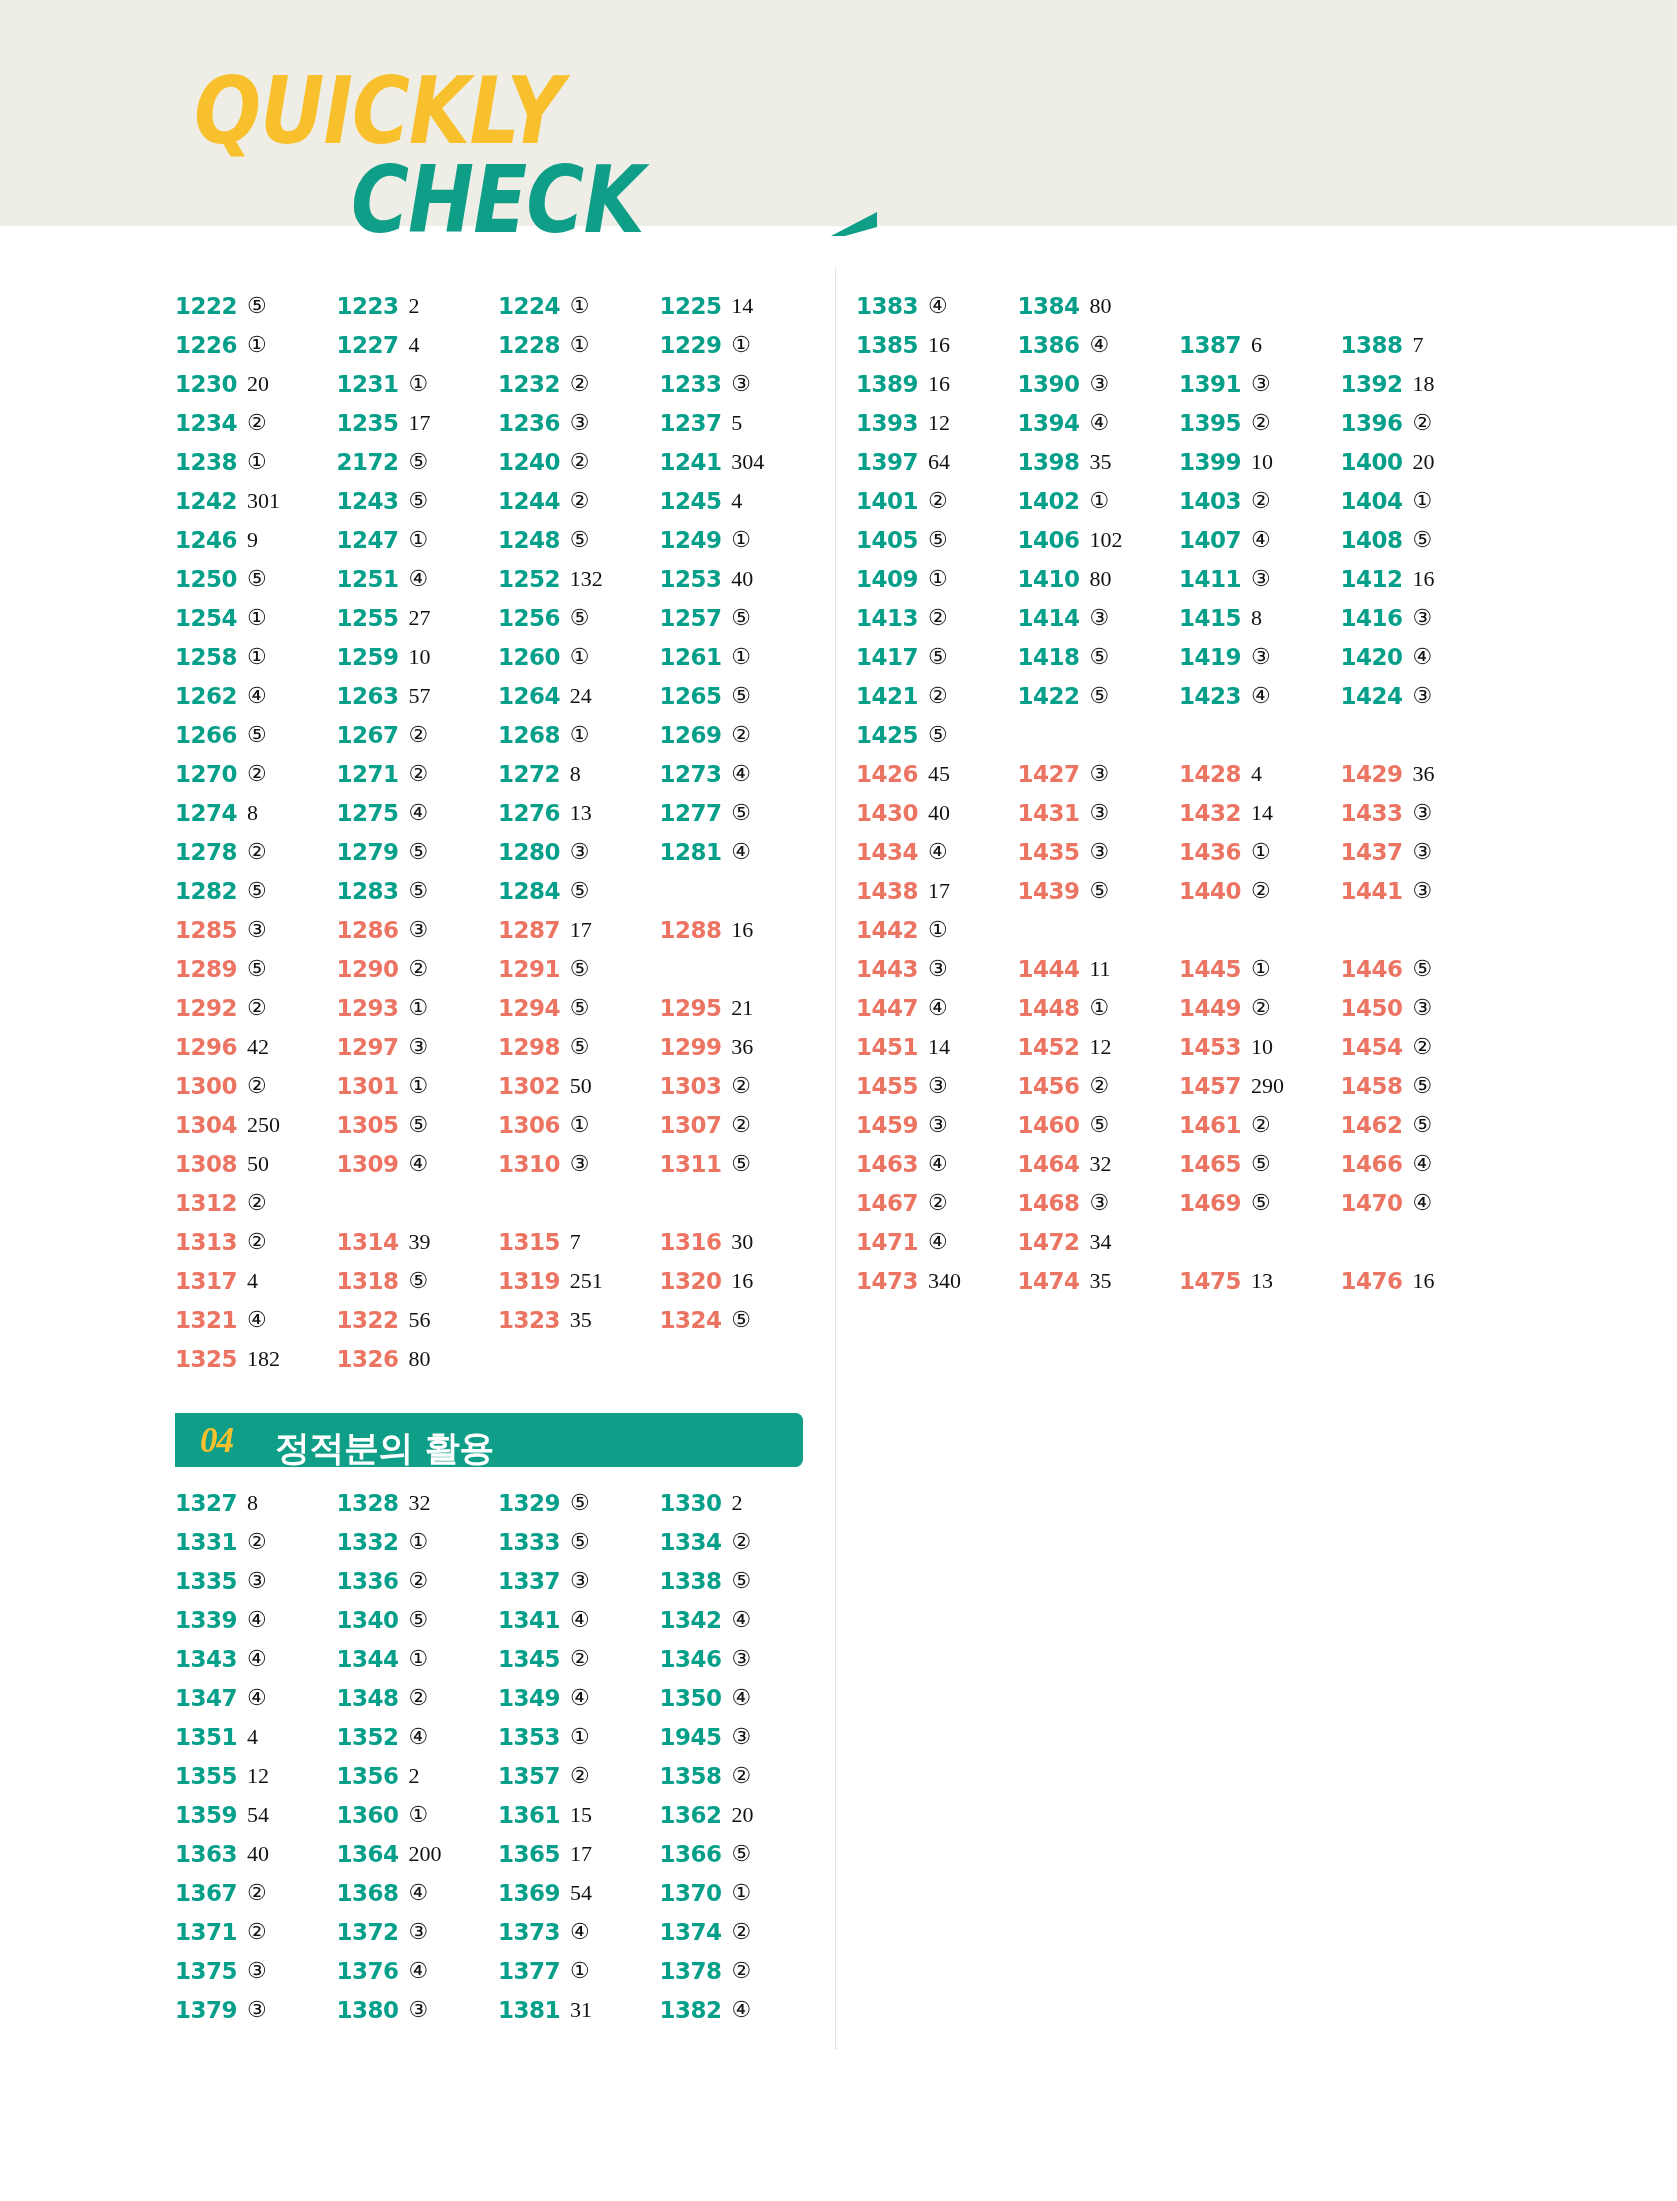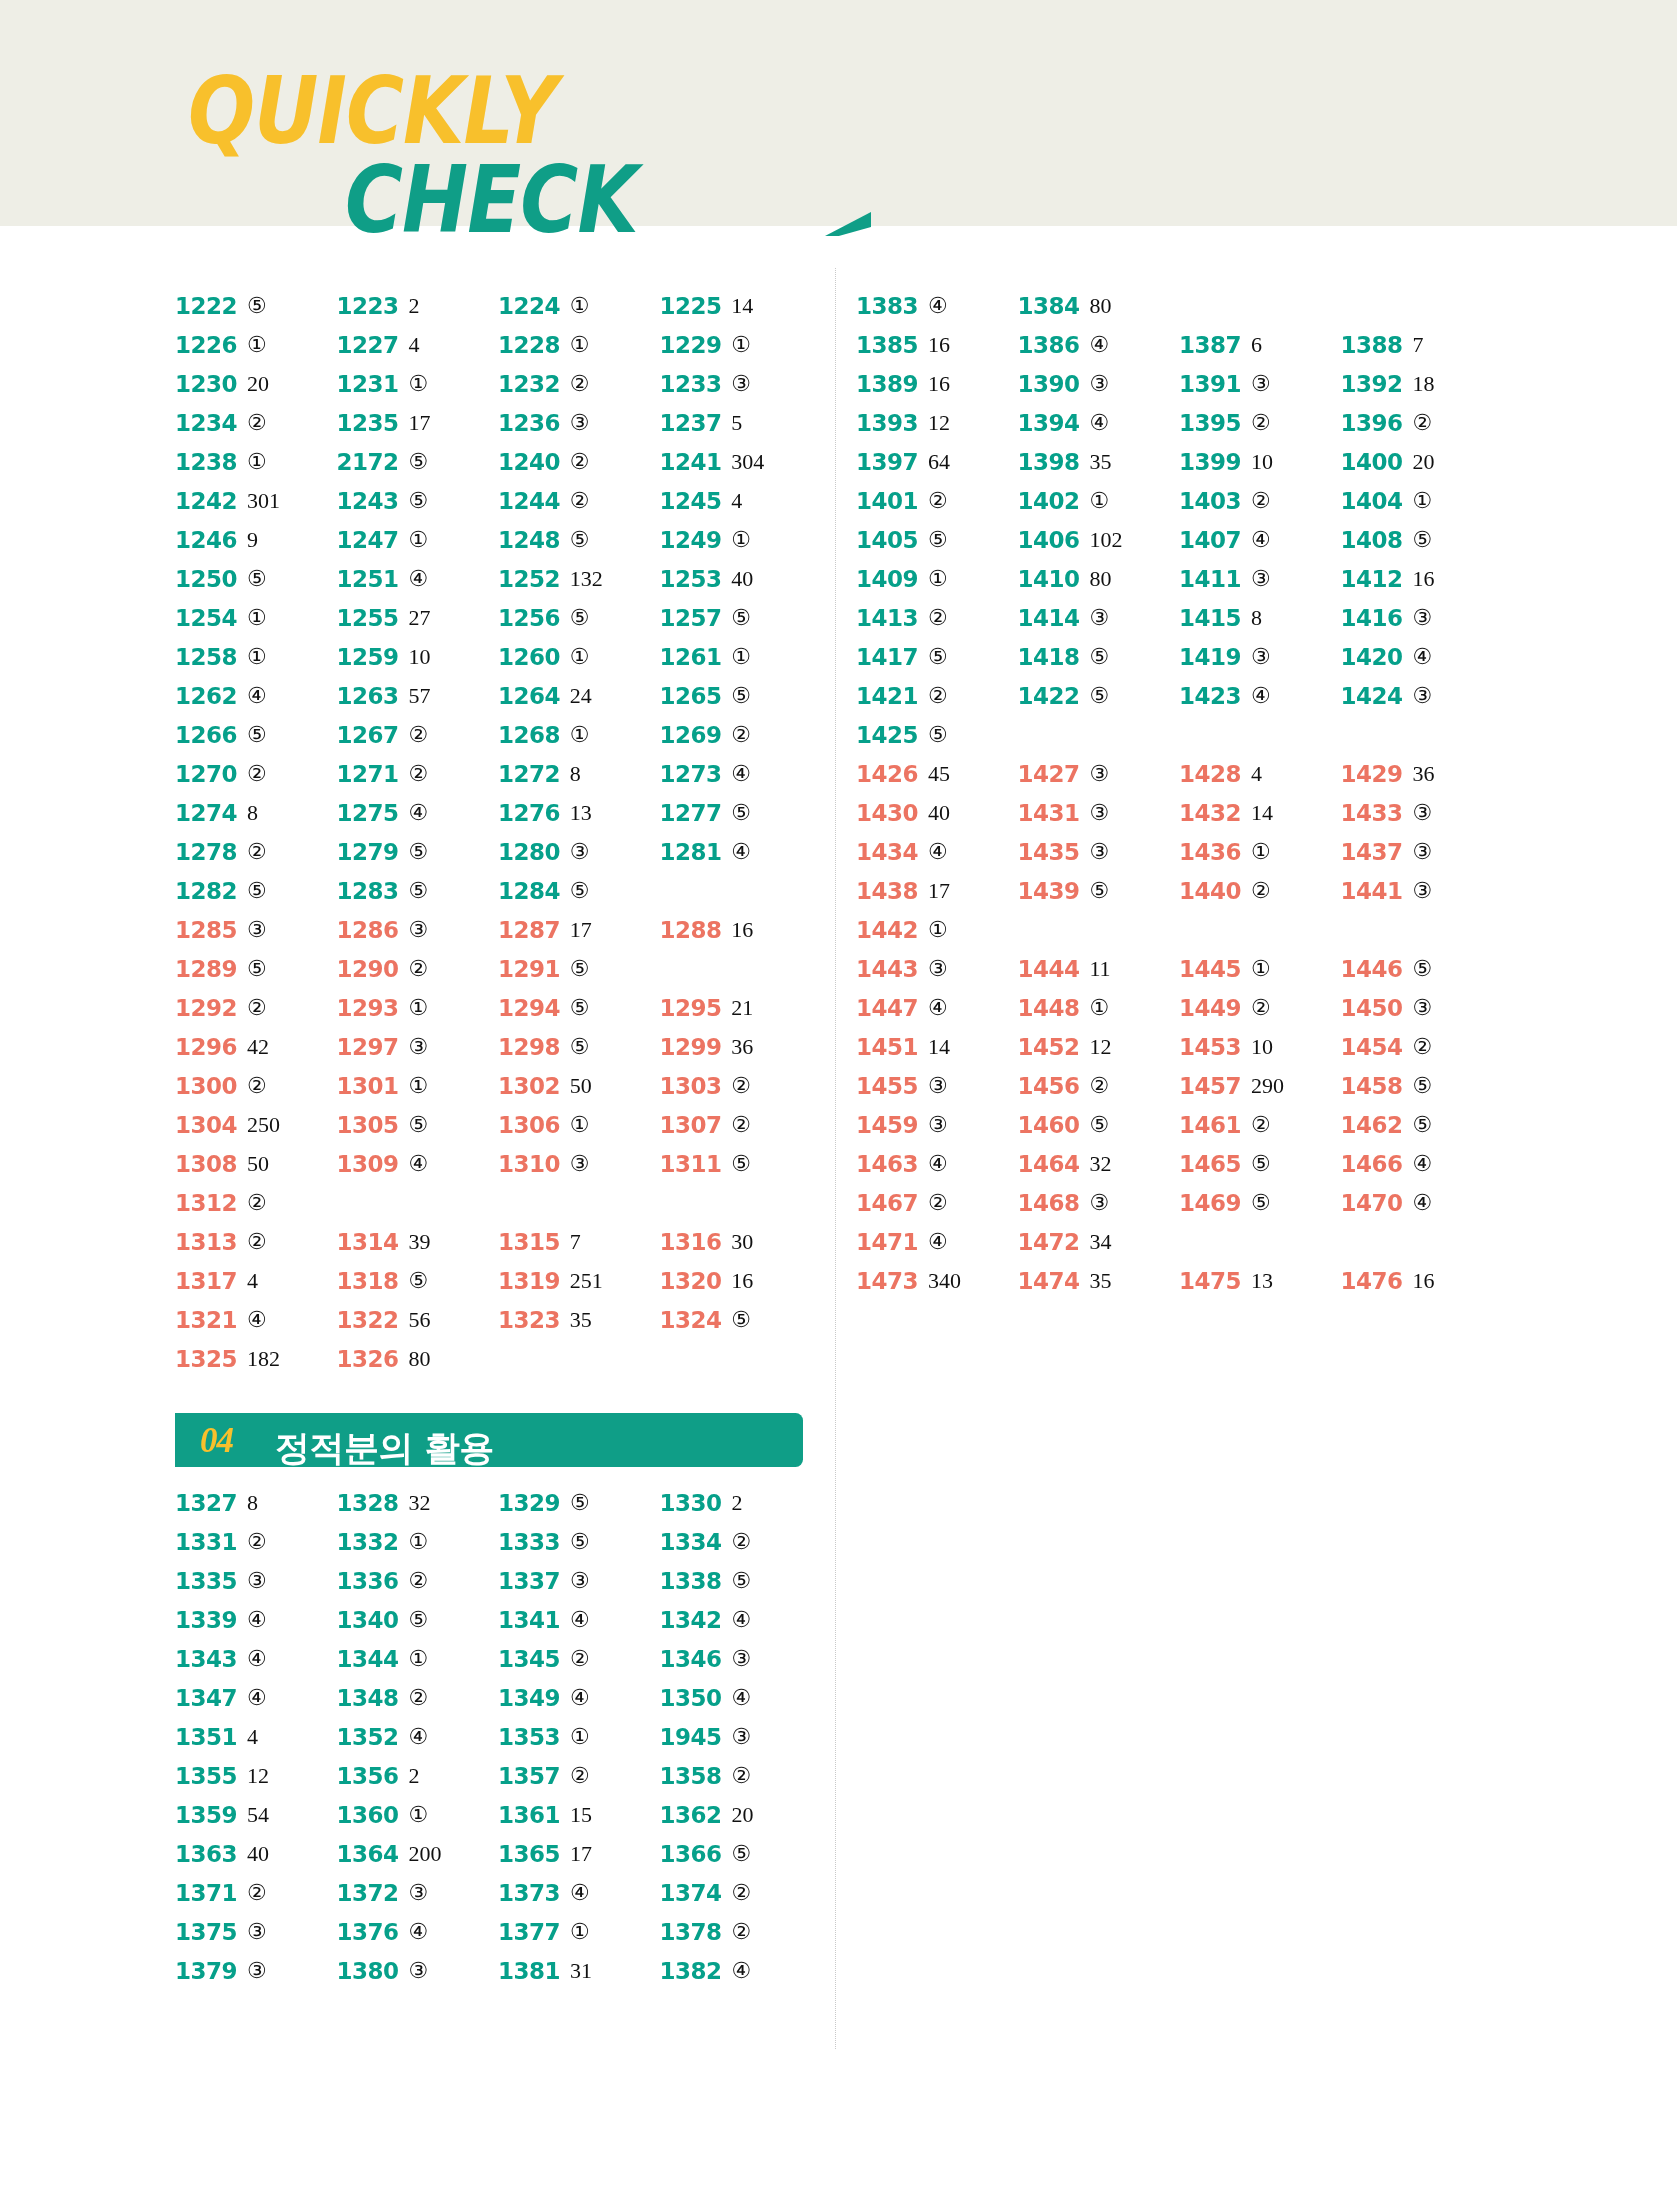--- a/index.html
+++ b/index.html
@@ -8,21 +8,21 @@
     background:#ffffff;
     font-family:"Liberation Sans", sans-serif;
     position:relative;
     overflow:hidden;
   }
   .header-band{
     position:absolute;left:0;top:0;width:1678px;height:226px;
     background:#eeeee6;
   }
   .logo{
-    position:absolute;left:188px;top:57px;width:517px;height:157px;
+    position:absolute;left:194px;top:57px;width:517px;height:157px;
   }
   .logo-line1{
     position:absolute;left:0;top:0;
     font-size:79px;font-weight:bold;font-style:italic;
     letter-spacing:-0.9px;
     color:#f8c02c;
     font-family:"DejaVu Sans", sans-serif;
     transform:scaleY(1.18);
     transform-origin:left top;
   }
@@ -770,20 +770,30 @@
           <td class="qno teal">1363</td>
           <td class="ansv">40</td>
           <td class="qno teal">1364</td>
           <td class="ansv">200</td>
           <td class="qno teal">1365</td>
           <td class="ansv">17</td>
           <td class="qno teal">1366</td>
           <td class="ansv">⑤</td>
         </tr>
         <tr>
+          <td class="qno teal">1367</td>
+          <td class="ansv">②</td>
+          <td class="qno teal">1368</td>
+          <td class="ansv">④</td>
+          <td class="qno teal">1369</td>
+          <td class="ansv">54</td>
+          <td class="qno teal">1370</td>
+          <td class="ansv">①</td>
+        </tr>
+        <tr>
           <td class="qno teal">1371</td>
           <td class="ansv">②</td>
           <td class="qno teal">1372</td>
           <td class="ansv">③</td>
           <td class="qno teal">1373</td>
           <td class="ansv">④</td>
           <td class="qno teal">1374</td>
           <td class="ansv">②</td>
         </tr>
         <tr>

